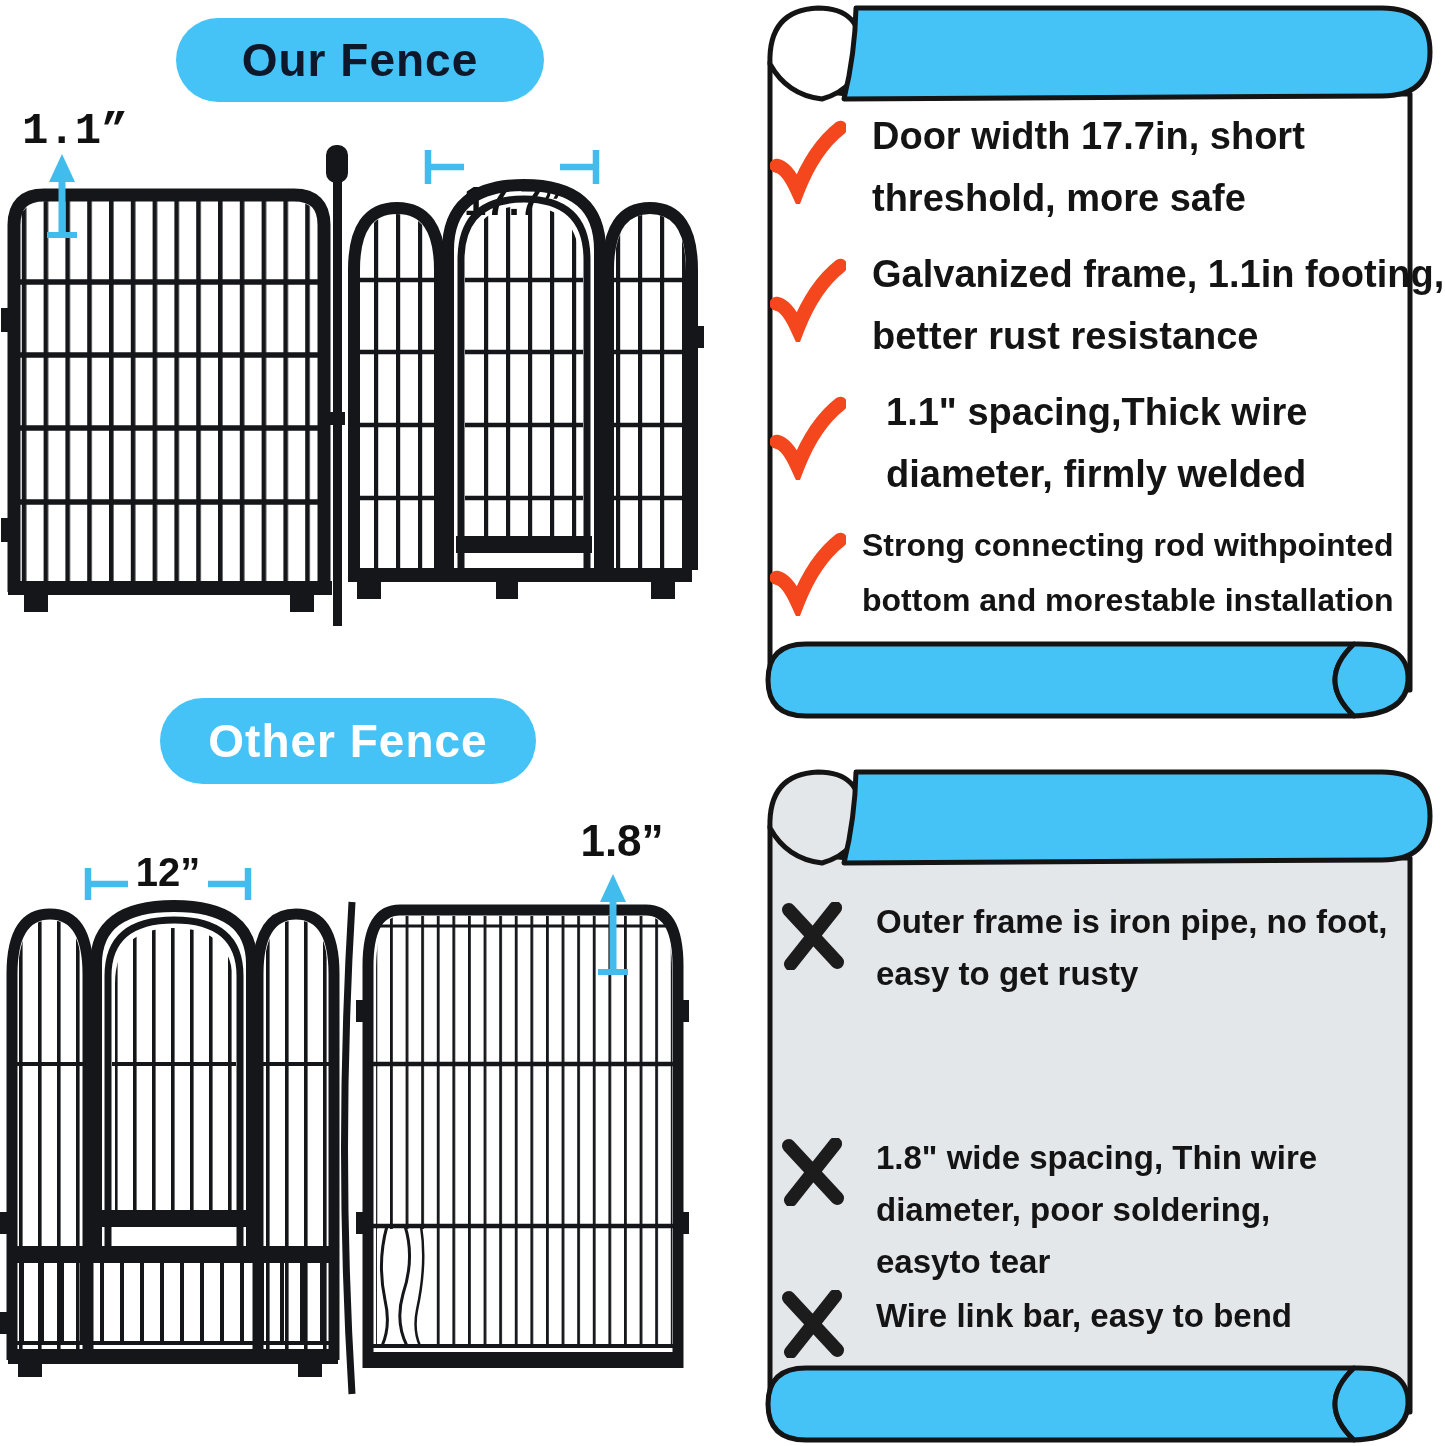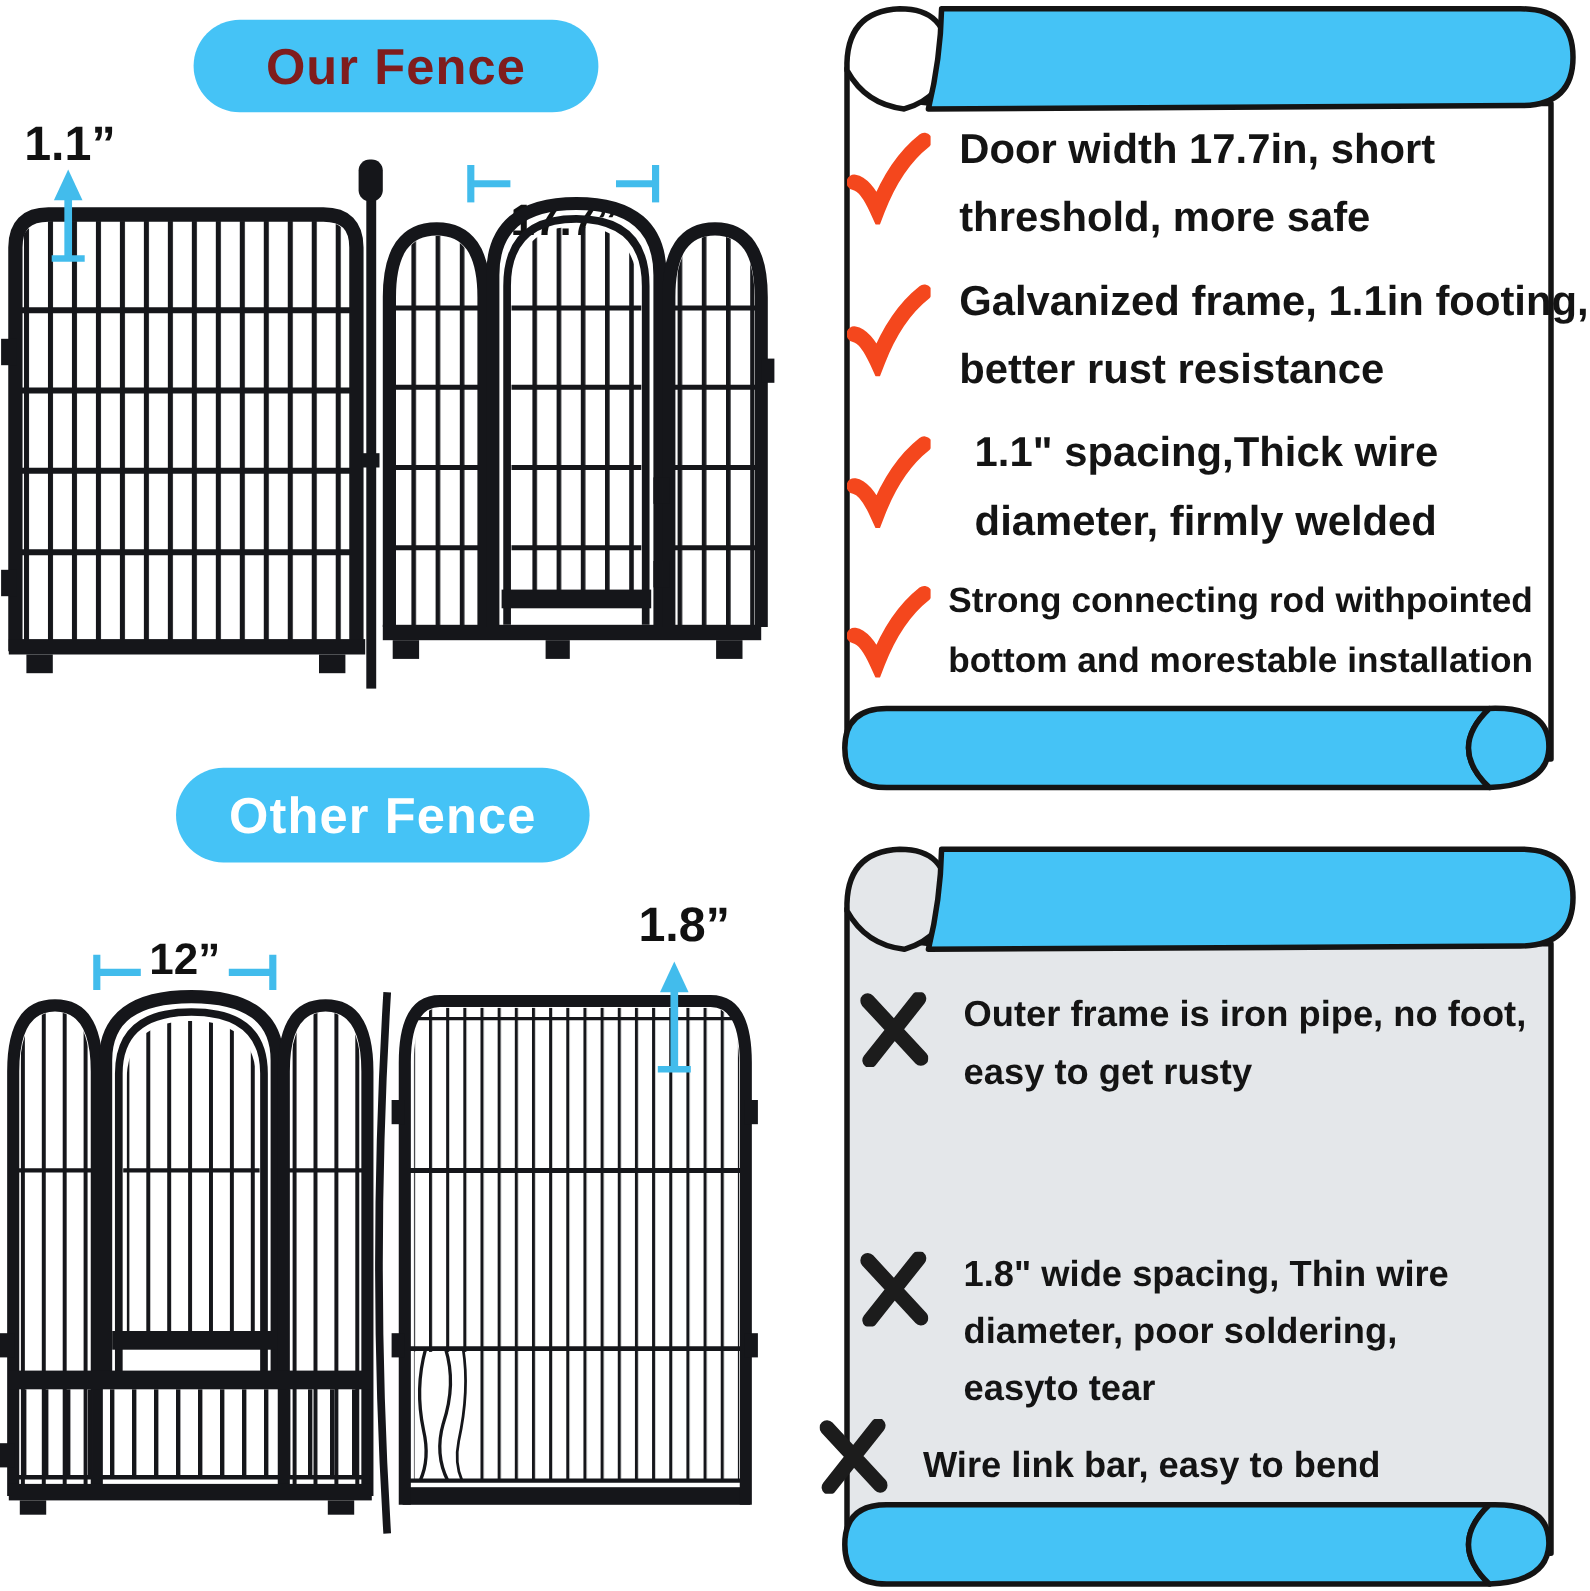--- a/index.html
+++ b/index.html
@@ -1,24 +1,24 @@
 <!DOCTYPE html>
 <html><head>
 <meta charset="utf-8">
 <style>
   html,body{margin:0;padding:0;background:#ffffff;}
   body{font-family:"Liberation Sans", sans-serif;}
   .canvas{position:relative;width:1445px;height:1446px;background:#ffffff;overflow:hidden;}
   .abs{position:absolute;}
   .badge{position:absolute;display:flex;align-items:center;justify-content:center;
          background:#45C3F6;border-radius:46px;font-weight:bold;font-size:46px;letter-spacing:1px;}
-  .badge-our{left:176px;top:18px;width:368px;height:84px;color:#7f1d1d;}
+  .badge-our{left:176px;top:18px;width:368px;height:84px;color:#0f172a;}
   .badge-other{left:160px;top:698px;width:376px;height:86px;color:#ffffff;}
   .dim-label{position:absolute;font-weight:bold;color:#111111;text-align:center;}
-  .dim-footing{left:22px;top:106px;width:96px;font-size:44px;text-align:left;}
+  .dim-footing{left:22px;top:106px;width:96px;font-size:44px;text-align:left;font-family:Liberation Mono, monospace;}
   .dim-door{left:452px;top:136px;width:122px;font-size:40px;margin-top:43px;}
   .dim-gate{left:128px;top:850px;width:80px;font-size:40px;}
   .dim-spacing{left:570px;top:816px;width:104px;font-size:44px;}
   .list-item{position:absolute;display:flex;align-items:flex-start;gap:16px;}
   .item-text{white-space:pre-line;color:#141414;font-weight:bold;}
   .pro-text{font-size:38px;line-height:1.62;margin-left:10px;}
   .pro-text-small{font-size:32px;line-height:1.72;margin-left:0;}
   .con-text{font-size:33px;line-height:1.58;margin-left:16px;}
   .icon-pad{margin-top:14px;flex:0 0 auto;}
   .icon-pad-sm{margin-top:6px;flex:0 0 auto;}
@@ -275,20 +275,20 @@
 easy to get rusty</div>
   </div>
   <div class="list-item" style="left:782px;top:1132px">
     <svg class="icon-pad-sm" width="62" height="68" viewBox="0 0 64 70">
       <path d="M7,8 L57,62 M55,6 L9,64" fill="none" stroke="#1C1C1C" stroke-width="14" stroke-linecap="round"></path>
     </svg>
     <div class="item-text con-text">1.8" wide spacing, Thin wire
 diameter, poor soldering,
 easyto tear</div>
   </div>
-  <div class="list-item" style="left:745px;top:1290px;align-items:flex-end">
+  <div class="list-item" style="left:782px;top:1290px;align-items:flex-start">
     <svg width="62" height="68" viewBox="0 0 64 70">
       <path d="M7,8 L57,62 M55,6 L9,64" fill="none" stroke="#1C1C1C" stroke-width="14" stroke-linecap="round"></path>
     </svg>
     <div class="item-text con-text">Wire link bar, easy to bend</div>
   </div>
 
 </div>
 
 </body></html>

